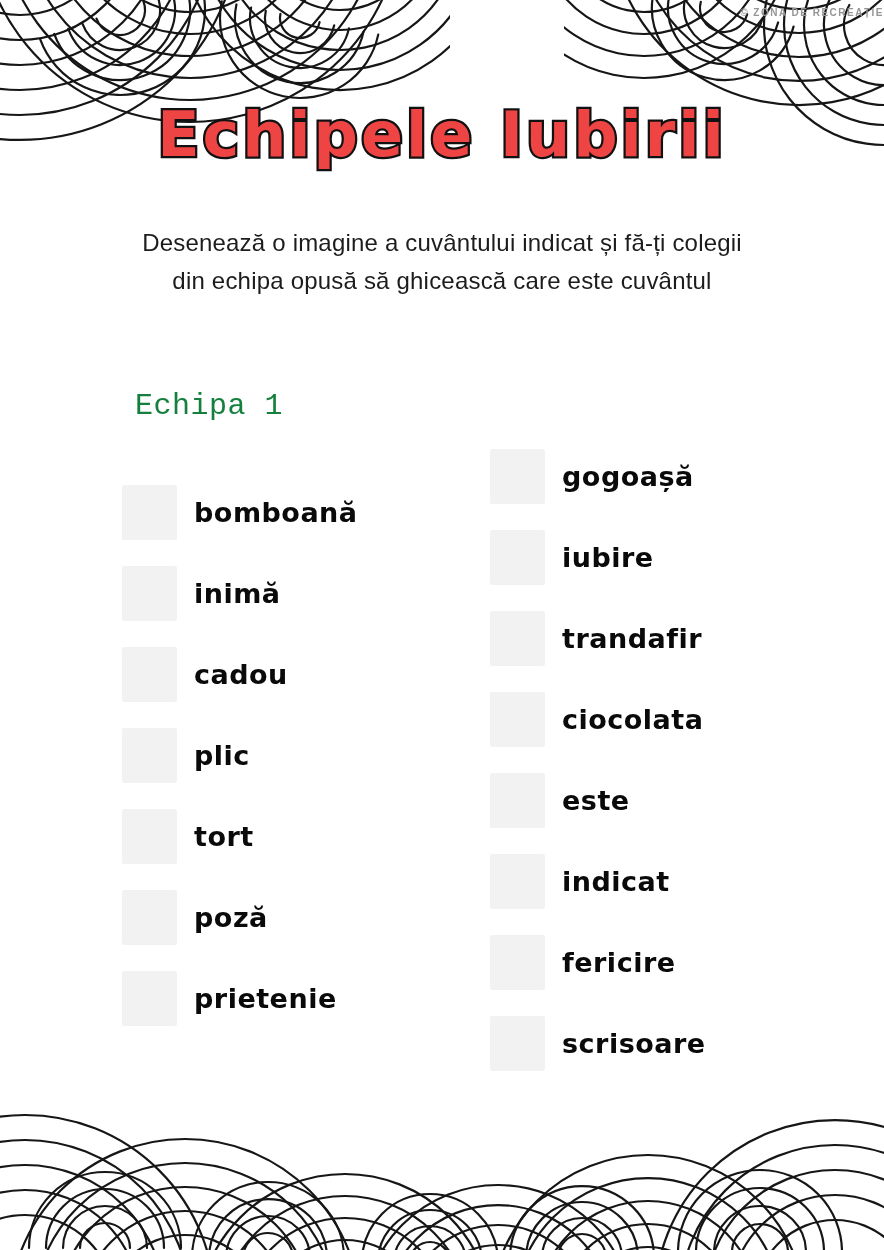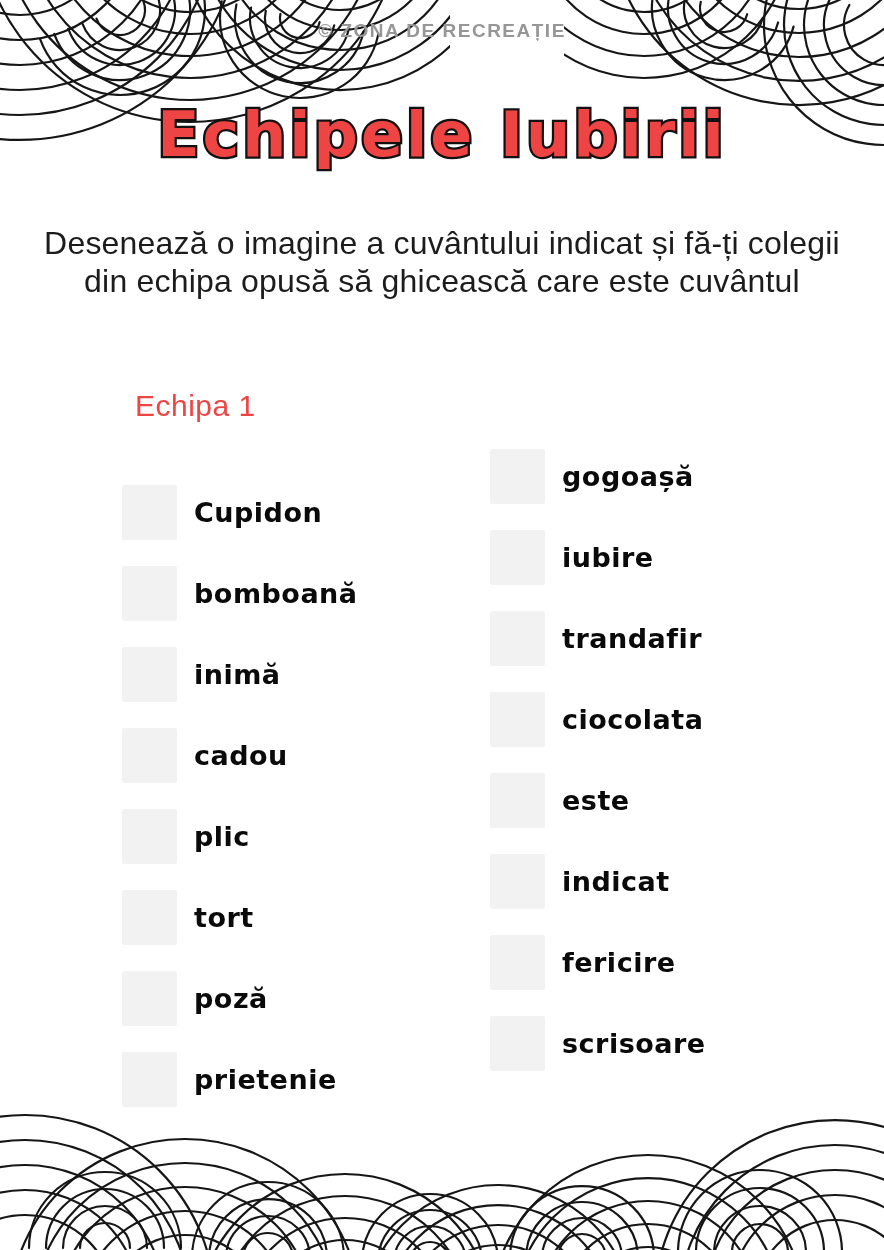--- a/index.html
+++ b/index.html
@@ -6,39 +6,39 @@
   body{
     width:884px;height:1250px;position:relative;overflow:hidden;
     background:#ffffff;font-family:"Liberation Sans",sans-serif;
   }
   .wave{position:absolute;pointer-events:none;}
   .wave path{fill:none;stroke:#161616;stroke-width:2.2;stroke-linecap:round;}
   .wave-tl{left:0;top:0;}
   .wave-tr{right:0;top:0;}
   .wave-bottom{left:0;bottom:0;}
   .brand{
-    position:absolute;top:20px;left:0;width:100%;text-align:center;
-    color:#969696;font-weight:bold;font-size:19px;letter-spacing:1.5px;
+    position:absolute;top:7px;left:0;width:100%;text-align:right;
+    color:#969696;font-weight:bold;font-size:10px;letter-spacing:1.5px;
   }
   .title{
     position:absolute;top:98px;left:0;width:100%;text-align:center;
     font-family:"DejaVu Sans",sans-serif;font-weight:800;font-size:62px;
     color:#ef4444;letter-spacing:3px;
     -webkit-text-stroke:4.5px #111111;paint-order:stroke fill;
   }
   .instructions{
     position:absolute;top:224px;left:0;width:100%;text-align:center;
-    font-size:32px;color:#1c1c1c;line-height:38px;letter-spacing:0.2px;
+    font-size:24px;color:#1c1c1c;line-height:38px;letter-spacing:0.2px;
   }
   .column{position:absolute;top:388px;width:300px;}
   .col-1{left:122px;}
   .col-2{left:490px;}
   .team-name{
-    margin:0 0 0 13px;font-size:30px;color:#ef4444;font-weight:500;
-    line-height:36px;letter-spacing:0.5px;
+    margin:0 0 0 13px;font-size:30px;color:#15803d;font-weight:500;
+    line-height:36px;letter-spacing:0.5px;font-family:Liberation Mono, monospace;
   }
   .rows{margin-top:61px;}
   .row{display:flex;align-items:center;height:55px;margin-bottom:26px;}
   .checkbox{
     width:55px;height:55px;background:#f2f2f2;border-radius:2px;flex:none;
   }
   .word{
     margin-left:17px;font-family:"DejaVu Sans",sans-serif;font-weight:bold;
     font-size:27px;color:#0a0a0a;letter-spacing:0.5px;white-space:nowrap;
   }
@@ -200,24 +200,20 @@
 <div class="instructions">
   <div>Desenează o imagine a cuvântului indicat și fă-ți colegii</div>
   <div>din echipa opusă să ghicească care este cuvântul</div>
 </div>
 
 <div class="column col-1">
   <h2 class="team-name">Echipa 1</h2>
   <div class="rows">
     <div class="row">
       <div class="checkbox"></div>
-      <div class="word">Cupidon</div>
-    </div>
-    <div class="row">
-      <div class="checkbox"></div>
       <div class="word">bomboană</div>
     </div>
     <div class="row">
       <div class="checkbox"></div>
       <div class="word">inimă</div>
     </div>
     <div class="row">
       <div class="checkbox"></div>
       <div class="word">cadou</div>
     </div>

